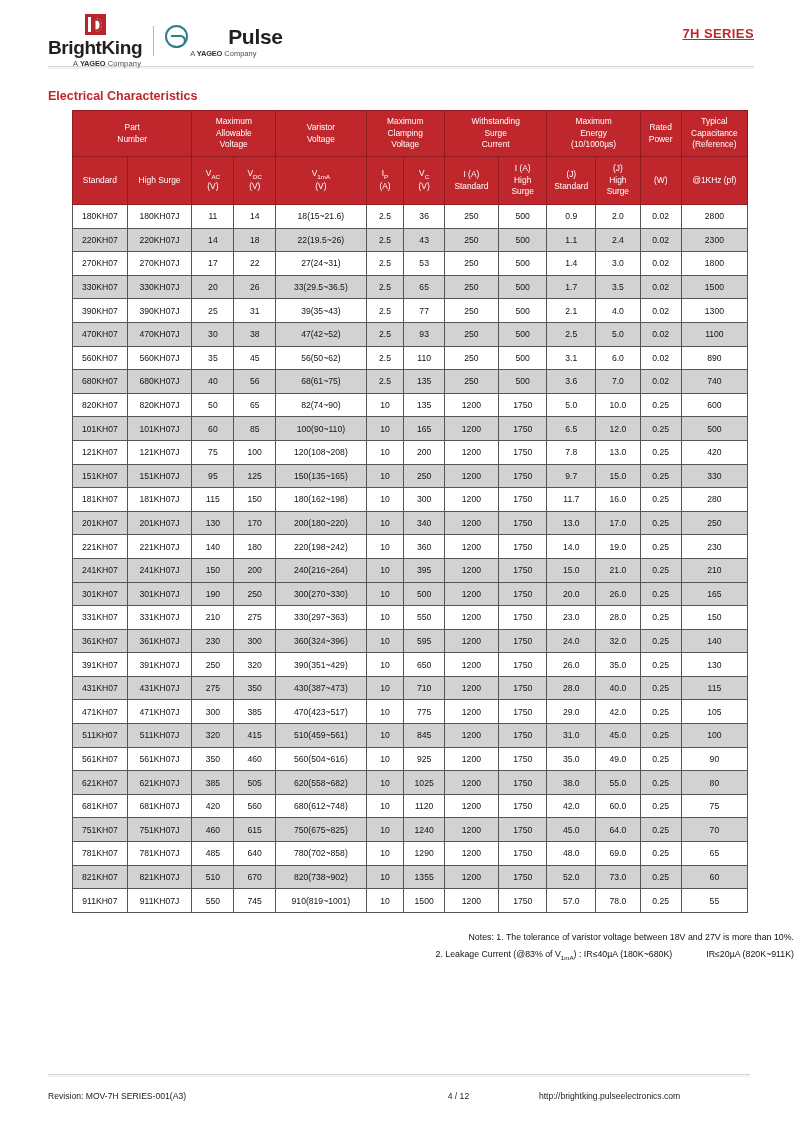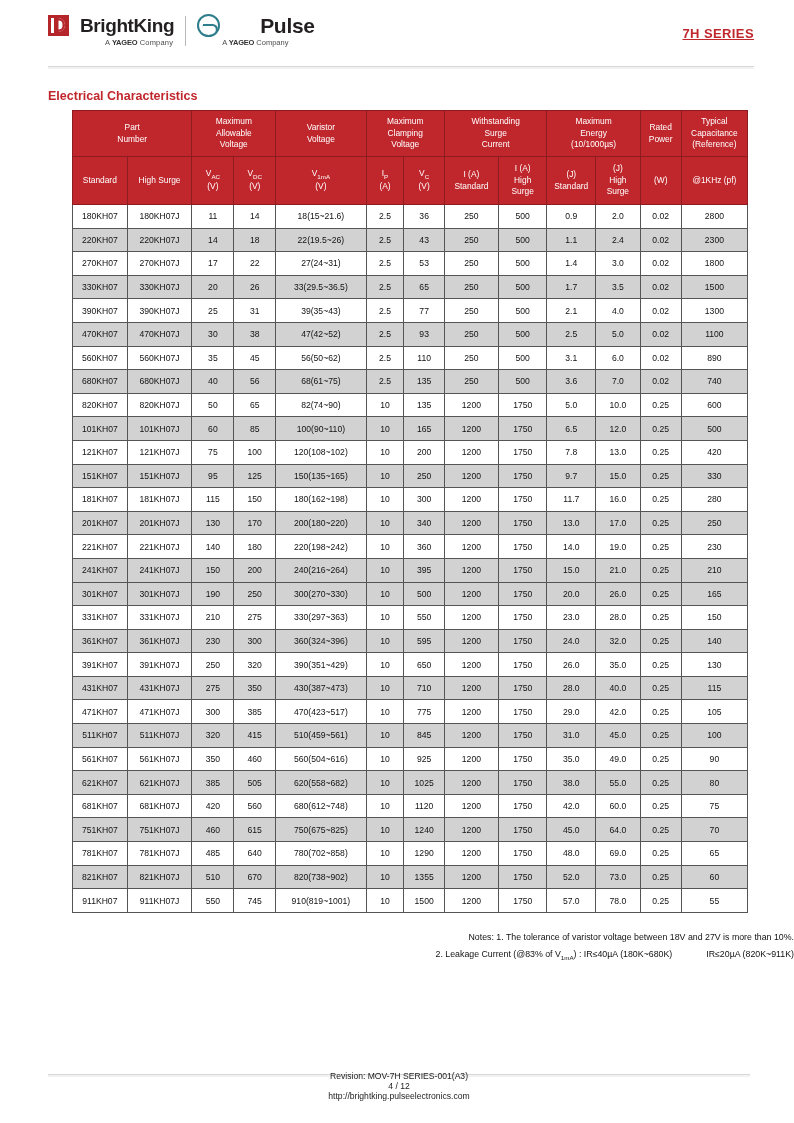--- a/index.html
+++ b/index.html
@@ -18,21 +18,21 @@
   .page-header {
     display: flex;
     align-items: flex-start;
     justify-content: space-between;
     padding: 14px 40px 0 48px;
     height: 62px;
   }
   .brand-group { display: flex; align-items: center; gap: 0px; }
 
   .bk-logo { display: flex; flex-direction: column; align-items: flex-start; }
-  .bk-top { display: flex; align-items: center; gap: 11px; }
+  .bk-top { display: flex; align-items: center; gap: 3px; flex-direction: column; }
   .bk-mark {
     width: 21px; height: 21px;
     background: #B5262B;
     position: relative;
     display: inline-block;
   }
   .bk-mark::before {
     content: "";
     position: absolute; left: 3px; top: 3px;
     width: 3px; height: 15px; background: #fff;
@@ -159,21 +159,20 @@
     height: 3px;
     background: linear-gradient(to bottom, #d8d8d8 0 1px, #f2f2f2 1px 3px);
   }
   .footer {
     position: absolute;
     left: 48px; right: 44px; bottom: 22px;
     display: flex;
     align-items: center;
     font-size: 8.6px;
     color: #222;
-    flex-direction: column;
   }
   .footer .f-left { flex: 0 0 40%; text-align: left; }
   .footer .f-mid  { flex: 0 0 20%; text-align: right; }
   .footer .f-right{ flex: 0 0 40%; text-align: center; }
 </style>
 </head>
 <body>
 
 <div class="page-header">
   <div class="brand-group">
@@ -459,21 +458,21 @@
           <td>6.5</td>
           <td>12.0</td>
           <td>0.25</td>
           <td>500</td>
         </tr>
         <tr>
           <td>121KH07</td>
           <td>121KH07J</td>
           <td>75</td>
           <td>100</td>
-          <td>120(108~102)</td>
+          <td>120(108~208)</td>
           <td>10</td>
           <td>200</td>
           <td>1200</td>
           <td>1750</td>
           <td>7.8</td>
           <td>13.0</td>
           <td>0.25</td>
           <td>420</td>
         </tr>
         <tr class="alt">

